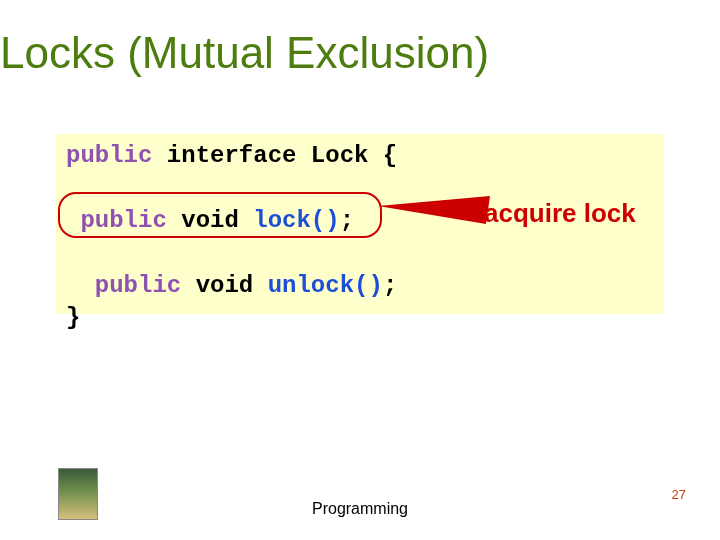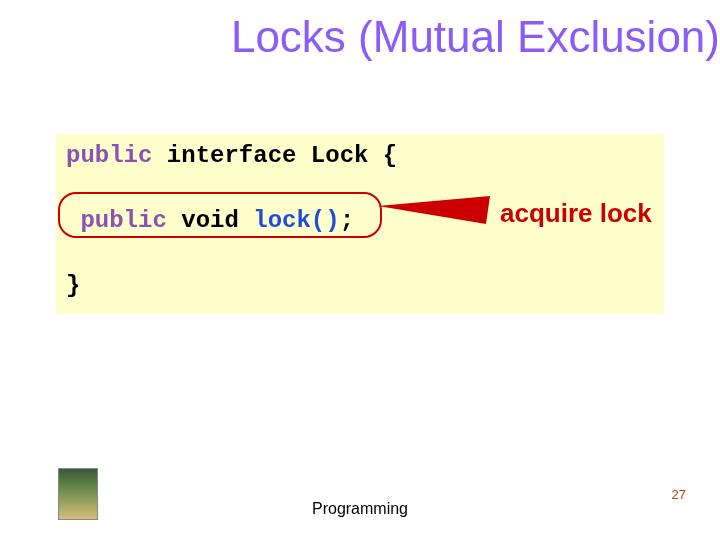--- a/index.html
+++ b/index.html
@@ -13,26 +13,26 @@
     overflow: hidden;
   }
   .slide {
     position: relative;
     width: 720px;
     height: 540px;
     box-sizing: border-box;
   }
   .title {
     position: absolute;
-    top: 12px;
+    top: 28px;
     left: 0;
     width: 720px;
-    text-align: right;
+    text-align: left;
     font-size: 44px;
-    color: #8b5cf6;
+    color: #4d7c0f;
   }
   .code-block {
     position: absolute;
     left: 56px;
     top: 134px;
     width: 608px;
     height: 180px;
     background: #ffffcc;
     font-family: "Courier New", Courier, monospace;
     font-size: 24px;
@@ -51,21 +51,21 @@
     top: 192px;
     width: 320px;
     height: 42px;
     border: 2px solid #cc0000;
     border-radius: 18px;
     background: transparent;
     pointer-events: none;
   }
   .callout {
     position: absolute;
-    left: 500px;
+    left: 484px;
     top: 198px;
     font-family: "Comic Sans MS", cursive, sans-serif;
     font-size: 26px;
     font-weight: bold;
     color: #cc0000;
   }
   .connector {
     position: absolute;
     pointer-events: none;
   }
@@ -103,20 +103,21 @@
 
 <div class="slide">
 
   <div class="title">Locks (Mutual Exclusion)</div>
 
   <div class="code-block">
     <div class="code-line"><span class="kw-public">public</span><span> interface Lock {</span></div>
     <div class="code-line">&nbsp;</div>
     <div class="code-line"><span> </span><span class="kw-public">public</span><span> void </span><span class="kw-name">lock()</span><span>;</span></div>
     <div class="code-line">&nbsp;</div>
+    <div class="code-line"><span>  </span><span class="kw-public">public</span><span> void </span><span class="kw-name">unlock()</span><span>;</span></div>
     <div class="code-line">}</div>
   </div>
 
   <div class="highlight-box"></div>
 
   <svg class="connector" style="left:378px; top:196px; width:112px; height:28px;" viewBox="0 0 112 28">
     <polygon points="0,10 112,0 108,28" fill="#cc0000"></polygon>
   </svg>
 
   <div class="callout">acquire lock</div>

